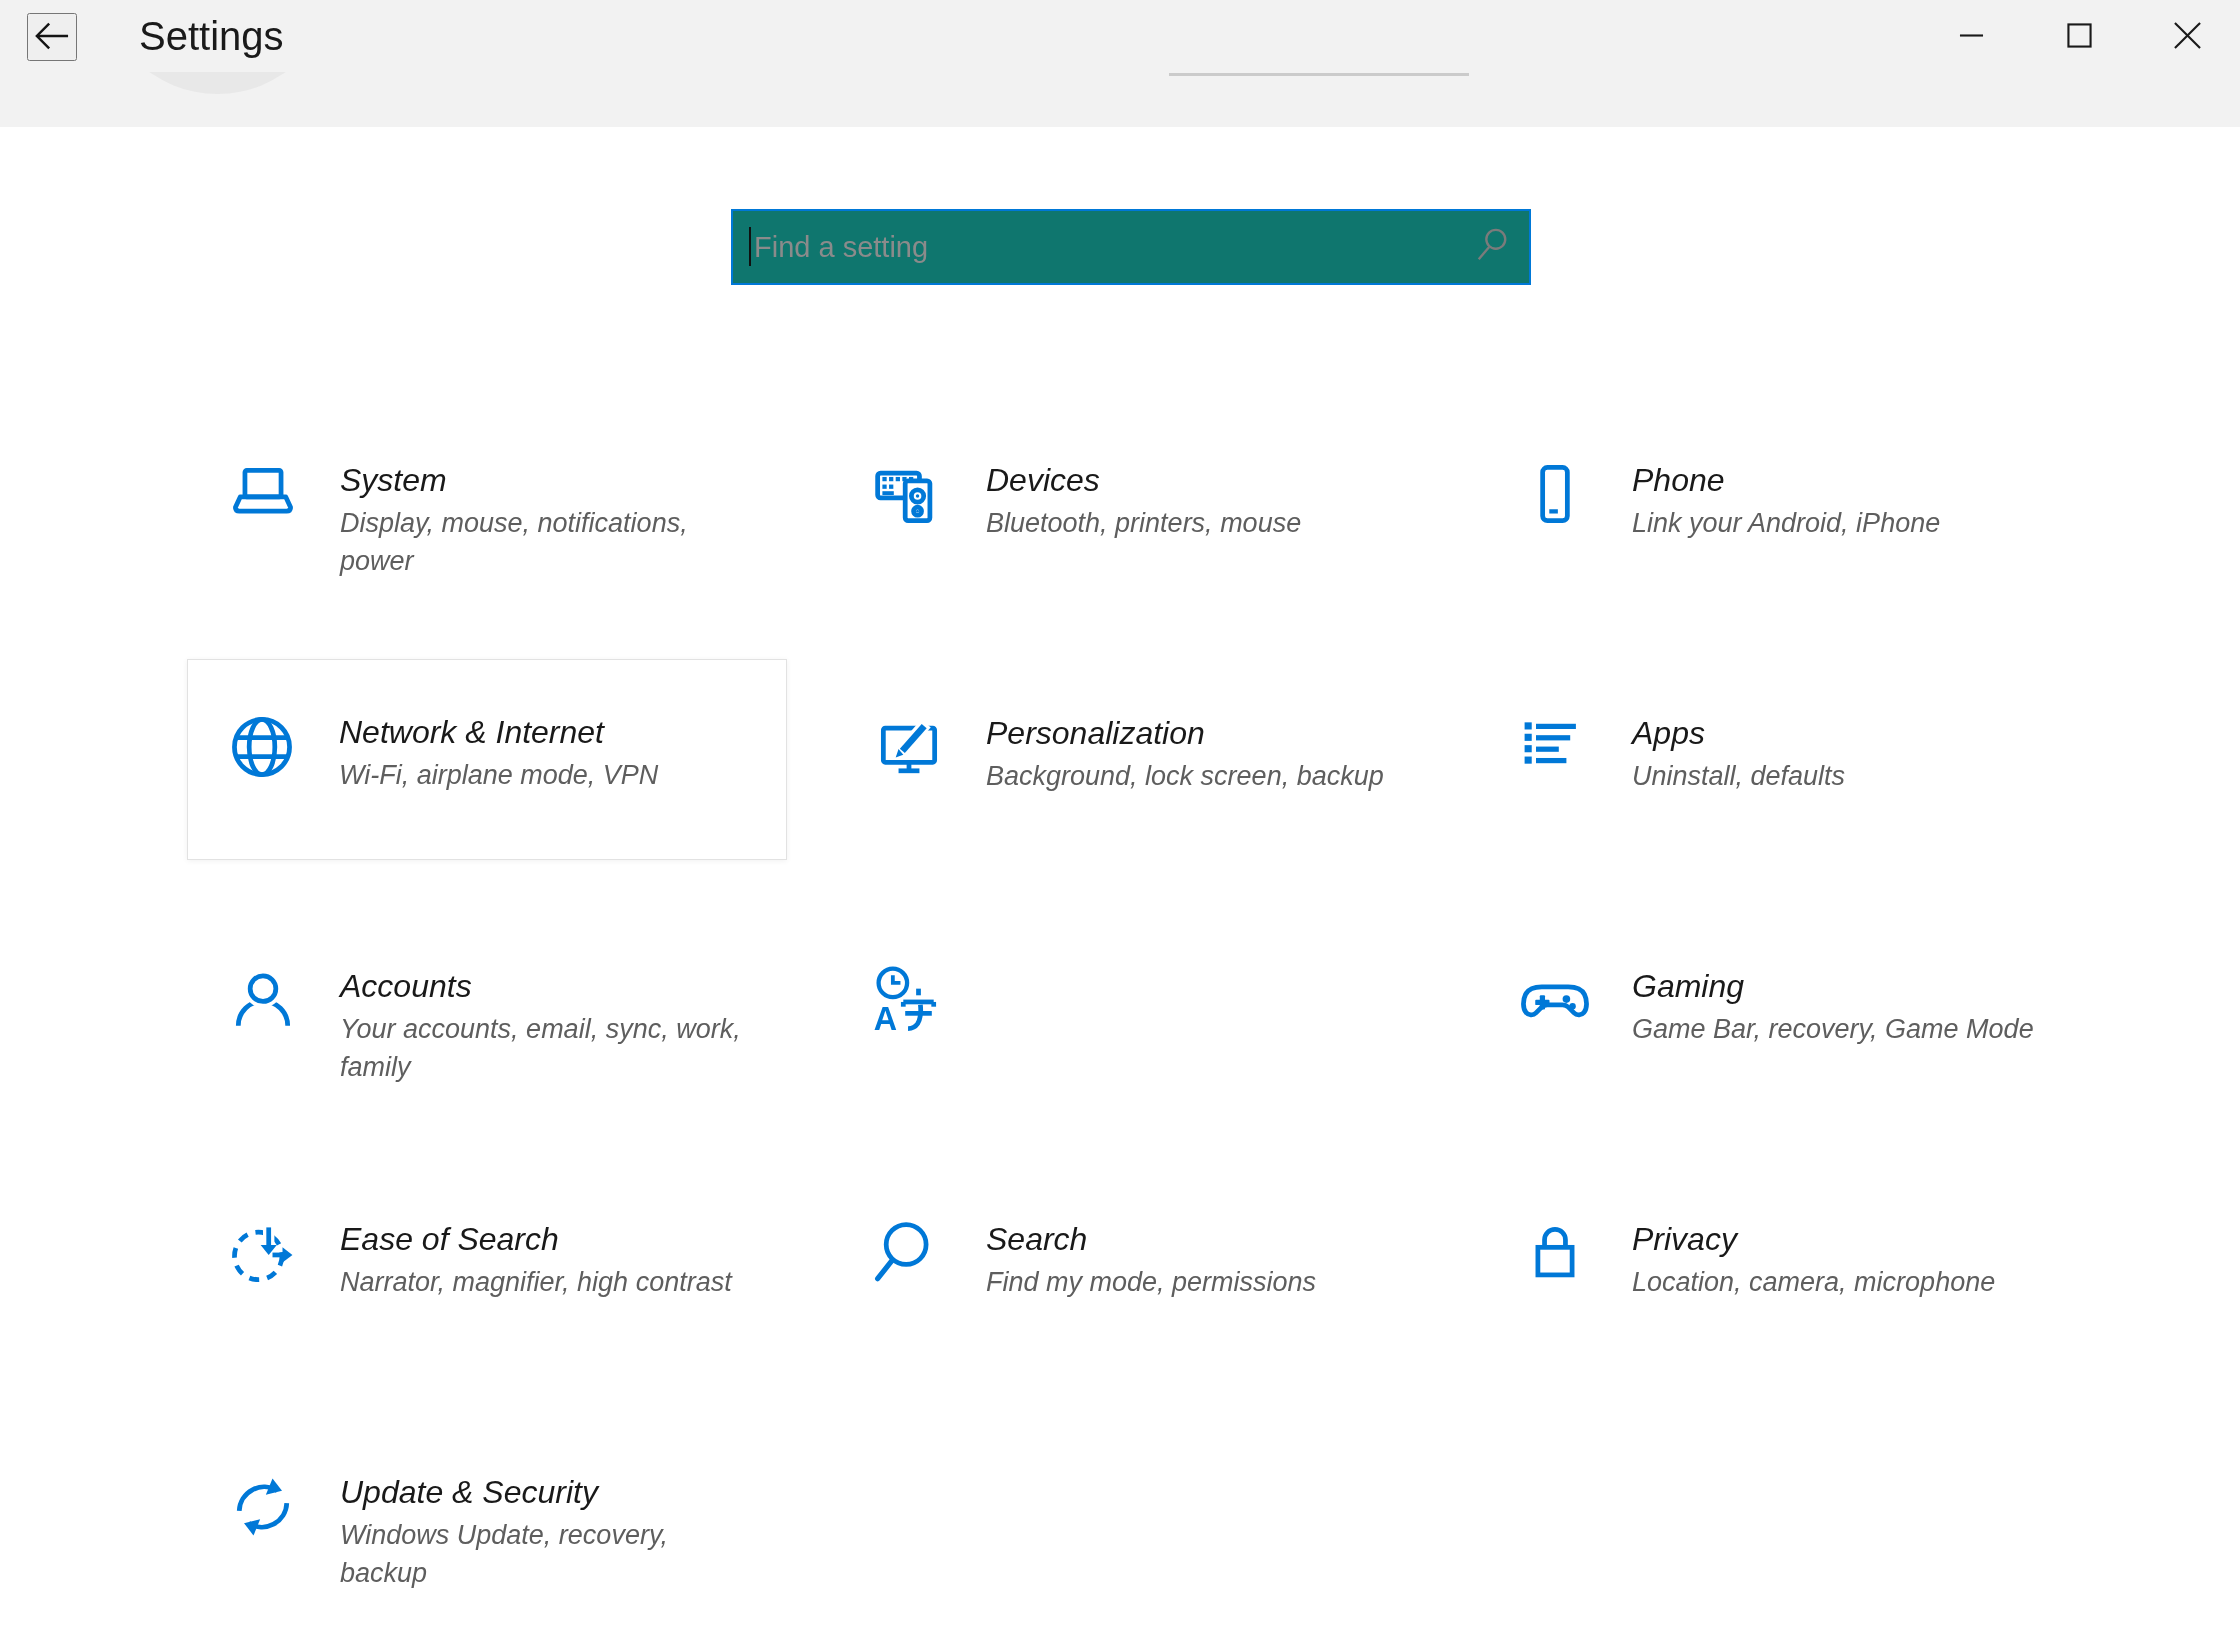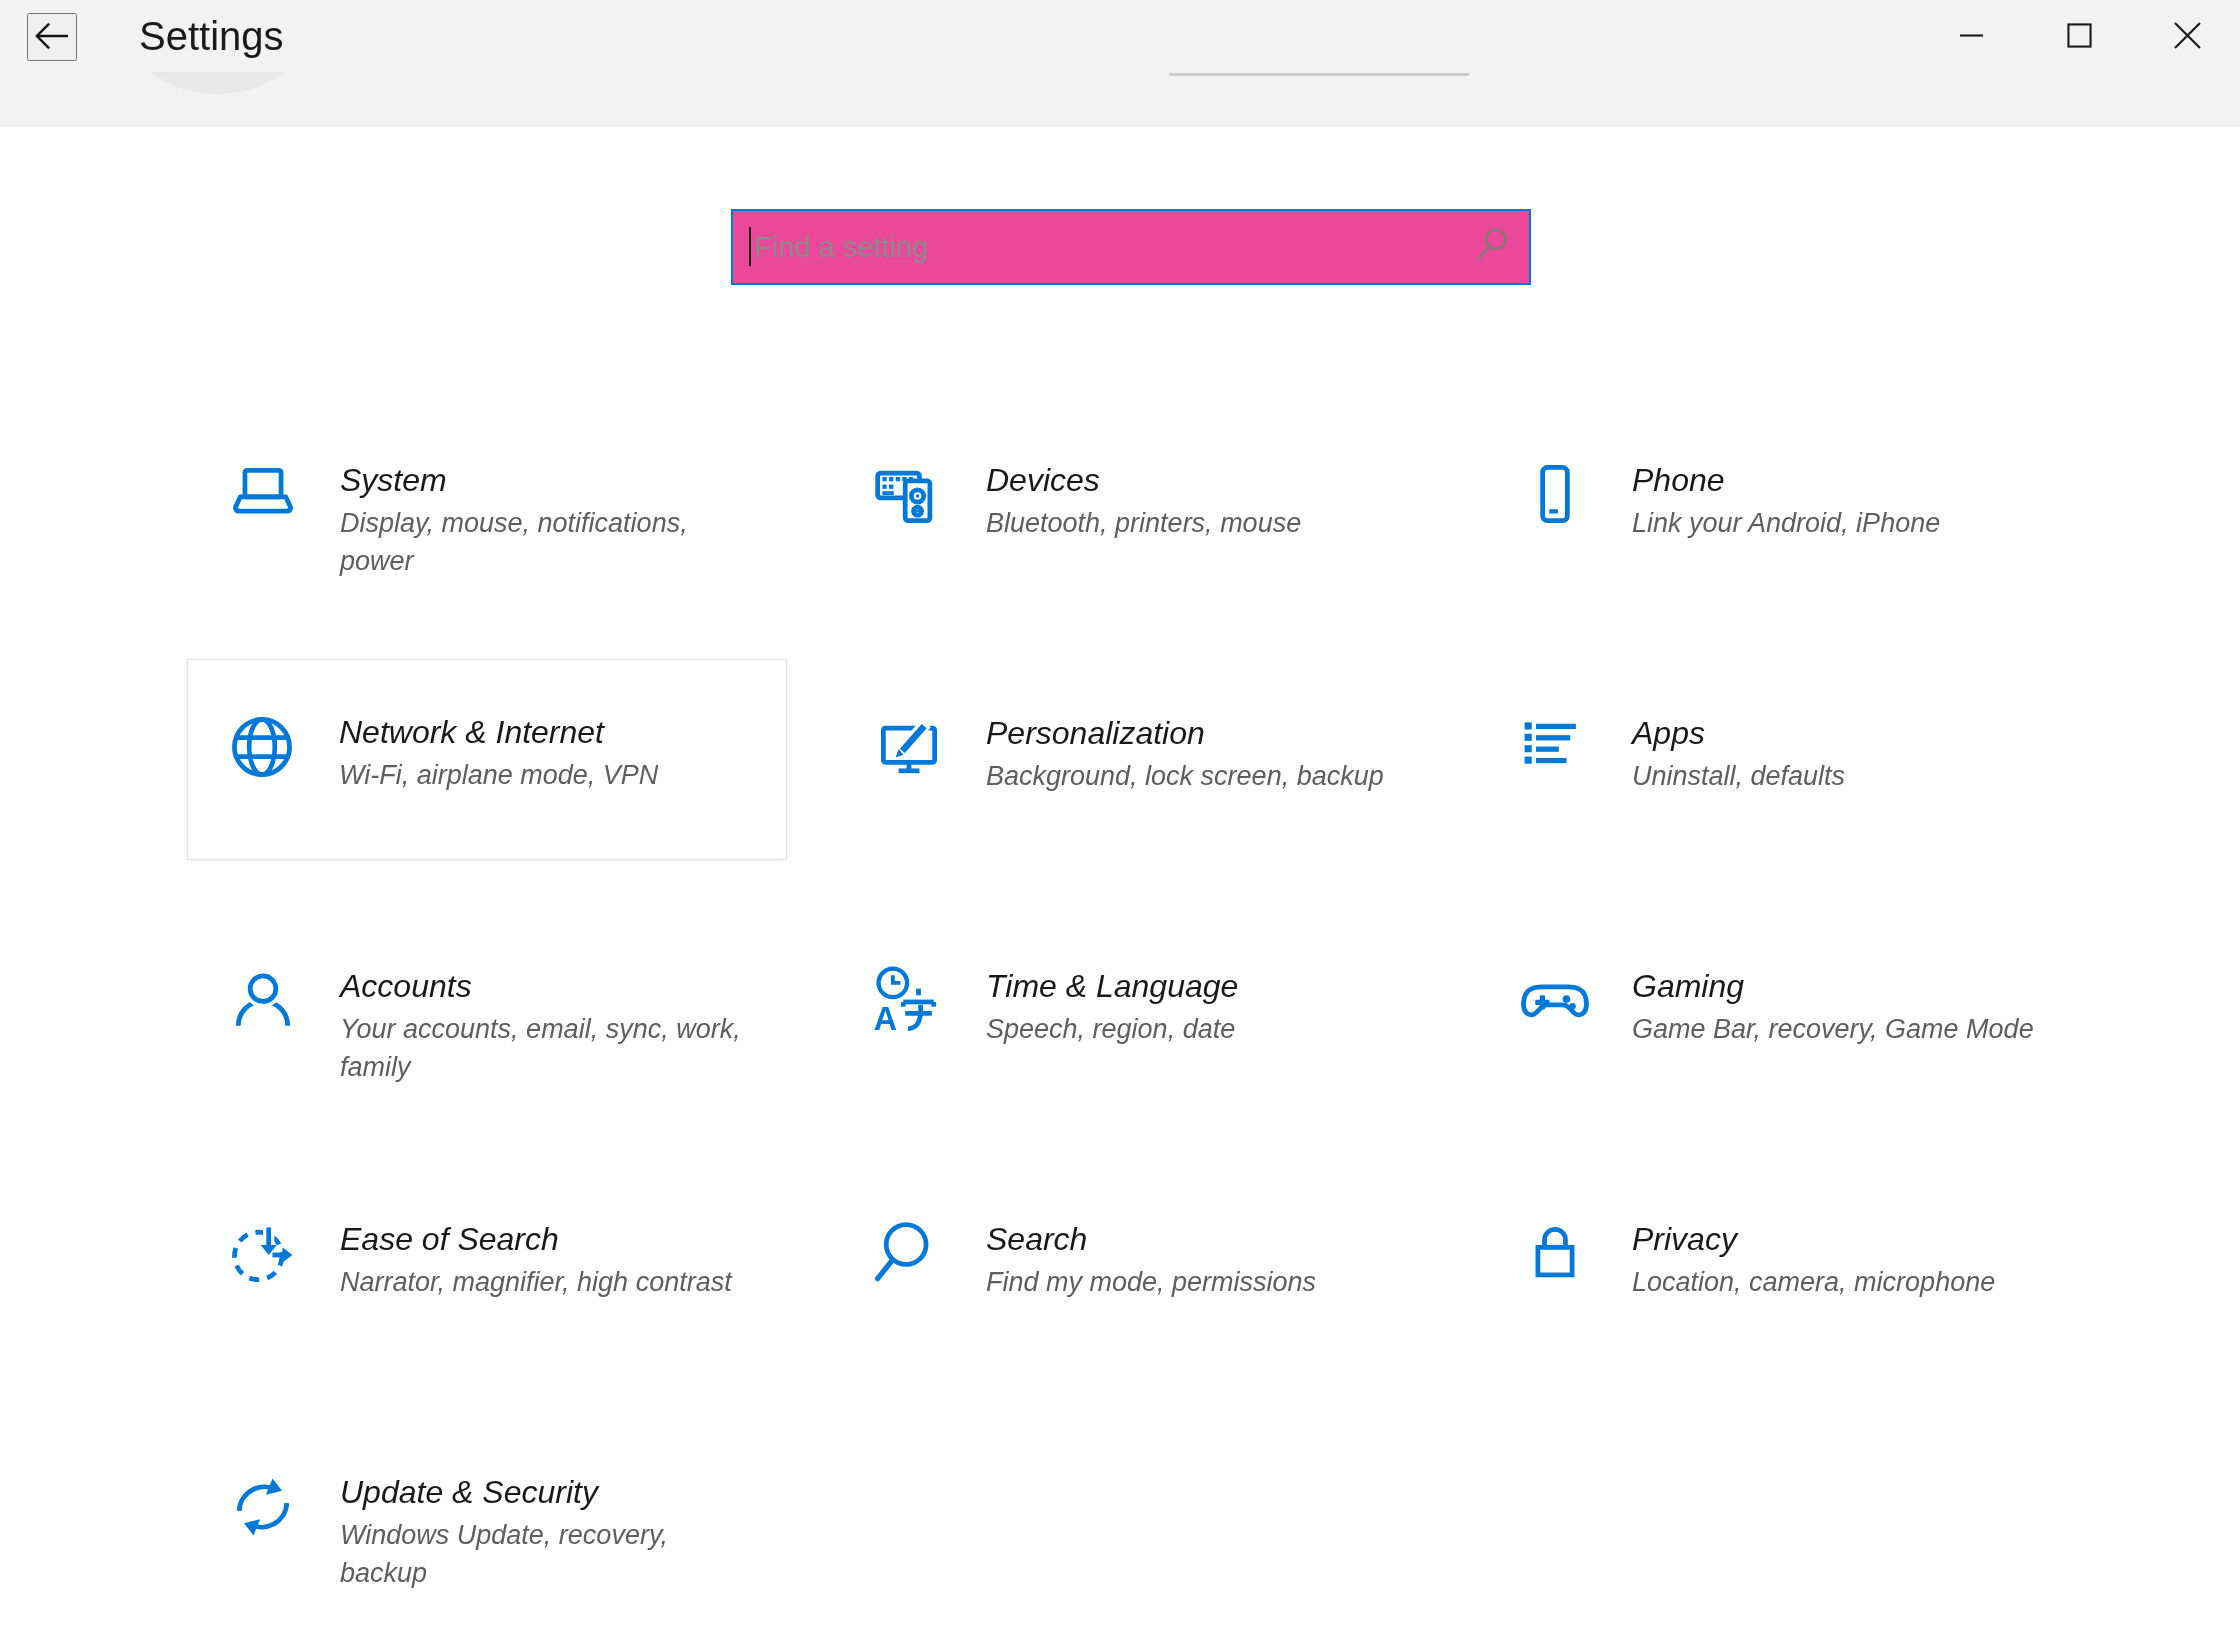--- a/index.html
+++ b/index.html
@@ -19,21 +19,21 @@
   .avatar-arc-clip .arc { position:absolute; left:0; top:-211px; width:233px; height:233px;
                           border-radius:50%; background:#e8e8e8; }
   .remnant-line { position:absolute; left:1169px; top:73px; width:300px; height:2.9px;
                   background:#cbcbcb; }
   .win-controls { position:absolute; right:0; top:0; display:flex; height:74px; }
   .win-btn { width:108px; height:74px; display:flex; align-items:center;
              justify-content:center; background:transparent; border:none; }
 
   
   .search-wrap { position:absolute; left:731px; top:209px; width:800px; height:76px;
-                 background:#ec4899; border:2.9px solid var(--accent);
+                 background:#0f766e; border:2.9px solid var(--accent);
                  display:flex; align-items:center; }
   .search-input { flex:1; height:100%; border:none; outline:none; font-size:29px;
                   color:#1a1a1a; padding-left:21px; caret-color:transparent;
                   font-family:"Liberation Sans", sans-serif; background:transparent; }
   .search-input::placeholder { color:#8b8b8b; opacity:1; }
   .search-caret { position:absolute; left:16.3px; top:16.3px; width:1.9px; height:39px;
                   background:#101010; }
   .search-glyph { margin-right:19px; flex:none; }
 
   
@@ -222,24 +222,20 @@
      <g stroke="#0078d7">
        <path d="M50 27 v7"></path>
             <path d="M34 41 h32"></path>
             <path d="M34 41 v5"></path>
             <path d="M66 41 v5"></path>
        <path d="M36 53 h28"></path>
             <path d="M52 44 c1 9 0 15 -3 20 c-2 3 -6 5 -10 5"></path>
      </g>
      <text x="3" y="70" font-size="34" font-weight="bold" fill="#0078d7" stroke="#ffffff" stroke-width="7" paint-order="stroke" font-family="Liberation Sans, sans-serif">A</text>
         </svg></span>
-    <span class="tile-text">
-      <div class="tile-title">Time &amp; Language</div>
-      <div class="tile-sub">Speech, region, date</div>
-    </span>
   </div>
     <div class="tile">
     <span class="tile-icon"><svg viewBox="0 0 80 80" width="76" height="76" fill="none" stroke="#0078d7" stroke-width="5">
           <path stroke-linejoin="round" d="M26 25 h28 c9 0 14 2 17 8 c3 6 3 15 -0.5 19 c-2.5 3 -7.5 3.5 -10.5 0.5 l-6 -6 c-1.5 -1.5 -3.5 -2.5 -6 -2.5 h-16 c-2.5 0 -4.5 1 -6 2.5 l-6 6 c-3 3 -8 2.5 -10.5 -0.5 c-3.5 -4 -3.5 -13 -0.5 -19 c3 -6 8 -8 17 -8 z"></path>
      <g fill="#0078d7" stroke="none">
             <rect x="24" y="34" width="5.5" height="15" rx="1"></rect>
      <rect x="19.2" y="38.8" width="15" height="5.5" rx="1"></rect>
      <circle cx="52" cy="38" r="4"></circle>
             <circle cx="58.5" cy="45.5" r="3.4"></circle>
           </g>

